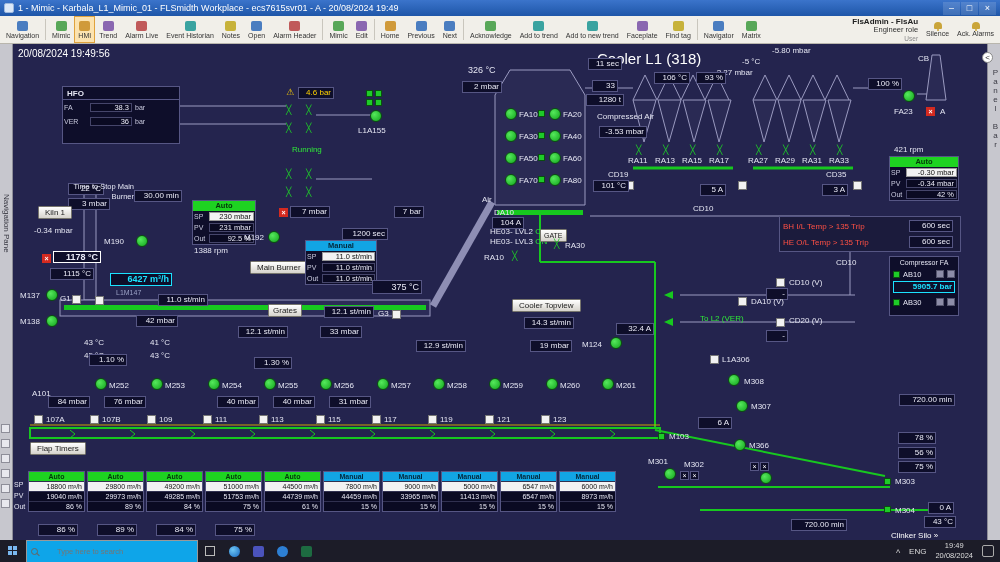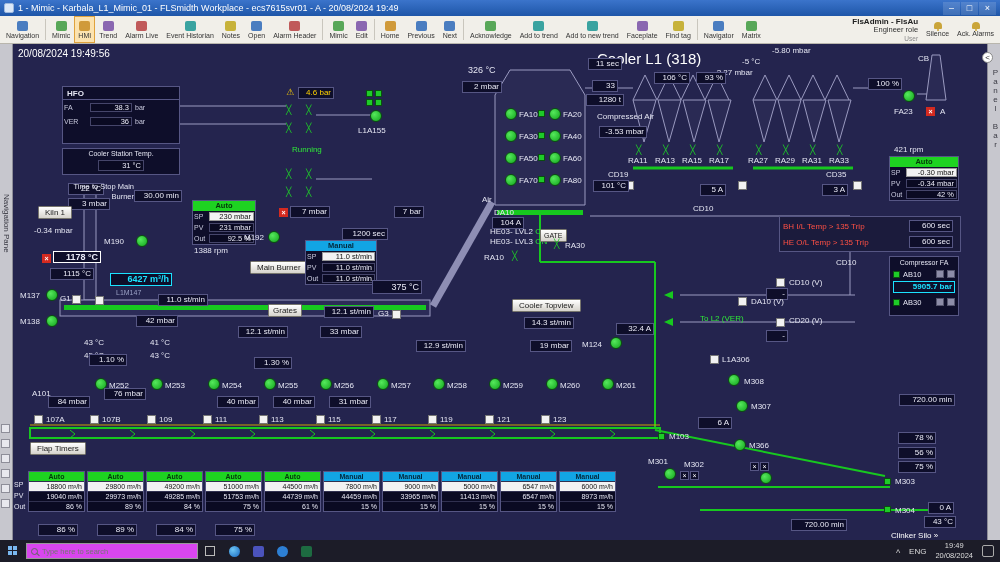--- a/index.html
+++ b/index.html
@@ -67,21 +67,21 @@
   .panelbar{position:absolute;right:0;top:0;width:13px;height:496px;background:#c7c7ce;border-left:1px solid #8e8e99;}
   .vup{position:absolute;writing-mode:vertical-rl;text-orientation:upright;font-size:8px;color:#3a3a44;}
   .collapse{position:absolute;width:11px;height:11px;border-radius:50%;background:#fff;border:1px solid #888;color:#333;font-size:8px;line-height:10px;text-align:center;}
   .collapse::after{content:"<";}
   .sideicon{position:absolute;width:9px;height:9px;border:1px solid #8e8e99;background:#e8e8ee;}
   
   .taskbar{position:absolute;left:0;top:540px;width:1000px;height:22px;background:#1c1c28;display:flex;align-items:center;color:#ddd;}
   .startbtn{width:26px;height:22px;display:flex;align-items:center;justify-content:center;}
   .wingrid{width:10px;height:10px;display:grid;grid-template-columns:4px 4px;grid-template-rows:4px 4px;gap:1px;}
   .wingrid span{background:#7ab8f0;}
-  .searchbox{width:172px;height:16px;background:#d946ef;border:1px solid #999;display:flex;align-items:center;gap:4px;padding:0 4px;}
+  .searchbox{width:172px;height:23px;background:#0ea5e9;border:1px solid #999;display:flex;align-items:center;gap:19px;padding:0 4px;}
   .mag{width:7px;height:7px;border:1px solid #666;border-radius:50%;position:relative;flex:none;}
   .mag::after{content:"";position:absolute;width:4px;height:1px;background:#666;transform:rotate(45deg);right:-3px;bottom:-1px;}
   .searchbox input{border:none;outline:none;font-size:7.5px;width:140px;font-family:inherit;color:#333;background:transparent;}
   .tkicon{width:24px;height:22px;display:flex;align-items:center;justify-content:center;}
   .tkright{margin-left:auto;display:flex;align-items:center;gap:9px;padding-right:6px;}
   .caret::after{content:"^";font-size:9px;color:#ccc;}
   .clock{text-align:center;font-size:7.5px;line-height:1.3;}
   .notif{width:12px;height:12px;border:1px solid #aaa;border-radius:2px;}
 </style>
 </head>
@@ -282,24 +282,20 @@
         <span class="plab" style="width:26px">FA</span>
         <span class="pdk" style="flex:none;width:42px">38.3</span>
         <span class="plab" style="width:22px;padding-left:3px">bar</span>
       </div>
       <div class="prow" style="height:14px">
         <span class="plab" style="width:26px">VER</span>
         <span class="pdk" style="flex:none;width:42px">36</span>
         <span class="plab" style="width:22px;padding-left:3px">bar</span>
       </div>
     </div>
-    <div class="panel" style="left:62px;top:104px;width:118px;height:27px">
-      <div style="font-size:7px;text-align:center;line-height:10px">Cooler Station Temp.</div>
-      <div class="pdk" style="display:block;width:46px;margin:1px auto;height:11px;line-height:10px">31 °C</div>
-    </div>
     <div class="val" style="left:68px;top:139px;width:36px">22 °C</div>
     <div class="val" style="left:68px;top:154px;width:42px">3 mbar</div>
 
     <div class="warni" style="left:286px;top:44px"></div>
     <div class="val" style="left:298px;top:43px;width:36px;color:#ffd200">4.6 bar</div>
     <div class="gsq" style="left:366px;top:46px"></div>
     <div class="gsq" style="left:375px;top:46px"></div>
     <div class="gsq" style="left:366px;top:55px"></div>
     <div class="gsq" style="left:375px;top:55px"></div>
     <div class="vx" style="left:286px;top:62px"></div>
@@ -536,21 +532,21 @@
       <div class="lbl" style="left:391px;top:337px">M257</div>
     <div class="motor" style="left:433px;top:334px"></div>
       <div class="lbl" style="left:447px;top:337px">M258</div>
     <div class="motor" style="left:489px;top:334px"></div>
       <div class="lbl" style="left:503px;top:337px">M259</div>
     <div class="motor" style="left:546px;top:334px"></div>
       <div class="lbl" style="left:560px;top:337px">M260</div>
     <div class="motor" style="left:602px;top:334px"></div>
       <div class="lbl" style="left:616px;top:337px">M261</div>
     <div class="val" style="left:48px;top:352px;width:42px">84 mbar</div>
-    <div class="val" style="left:104px;top:344px;width:42px">76 mbar</div>
+    <div class="val" style="left:104px;top:352px;width:42px">76 mbar</div>
     <div class="val" style="left:217px;top:352px;width:42px">40 mbar</div>
     <div class="val" style="left:273px;top:352px;width:42px">40 mbar</div>
     <div class="val" style="left:329px;top:352px;width:42px">31 mbar</div>
     <div class="cbx" style="left:34px;top:371px"></div>
       <div class="lbl" style="left:46px;top:371px">107A</div>
     <div class="cbx" style="left:90px;top:371px"></div>
       <div class="lbl" style="left:102px;top:371px">107B</div>
     <div class="cbx" style="left:147px;top:371px"></div>
       <div class="lbl" style="left:159px;top:371px">109</div>
     <div class="cbx" style="left:203px;top:371px"></div>

